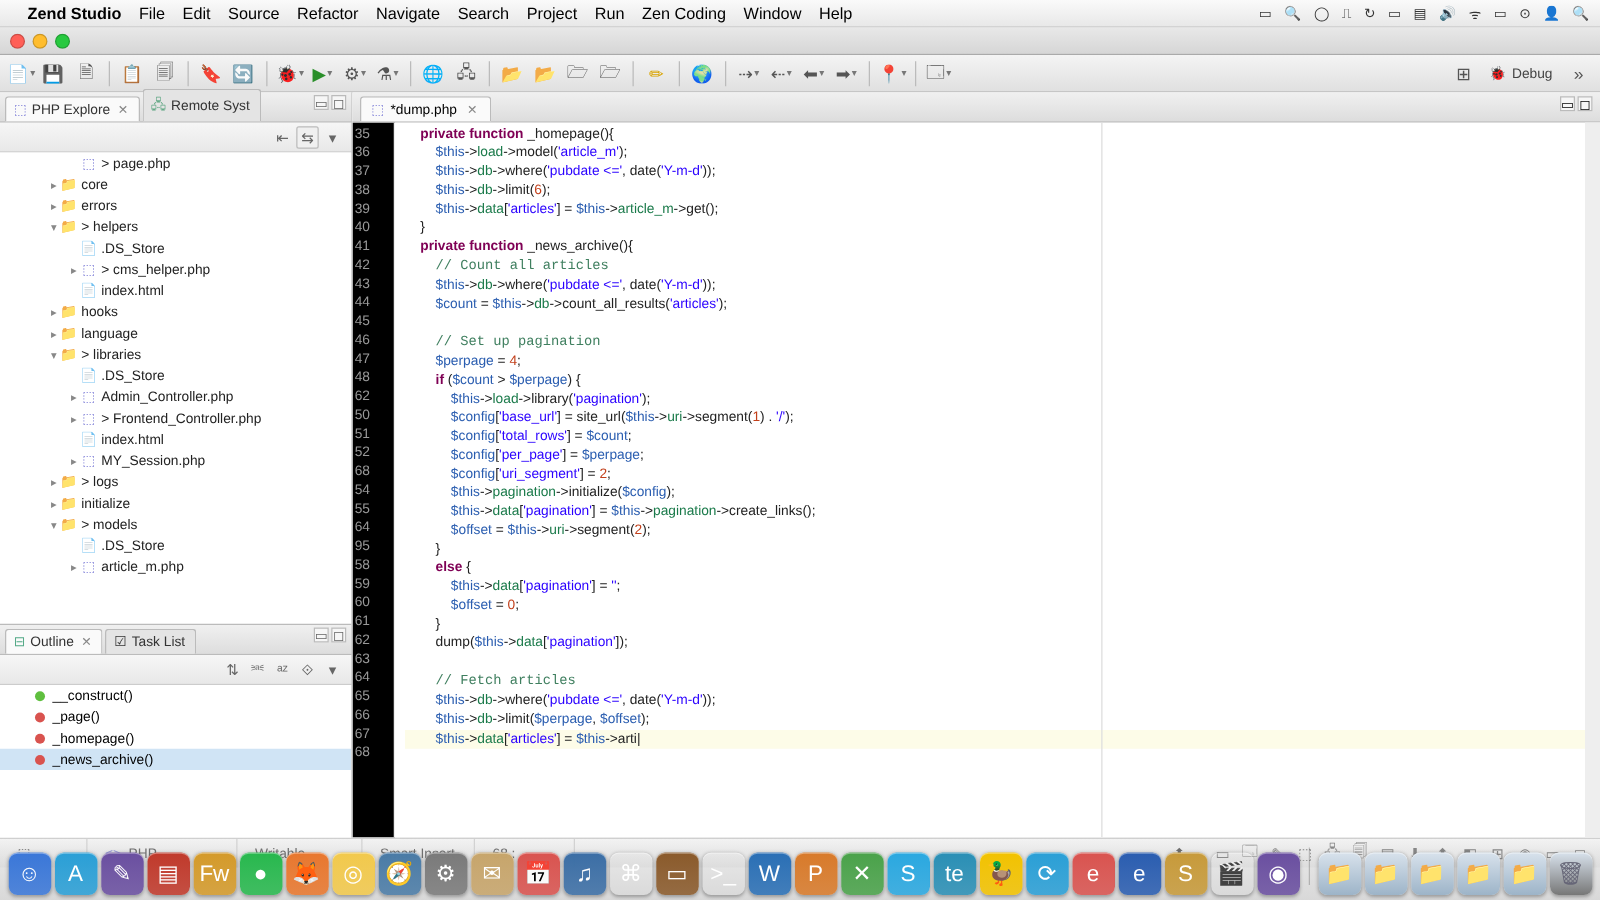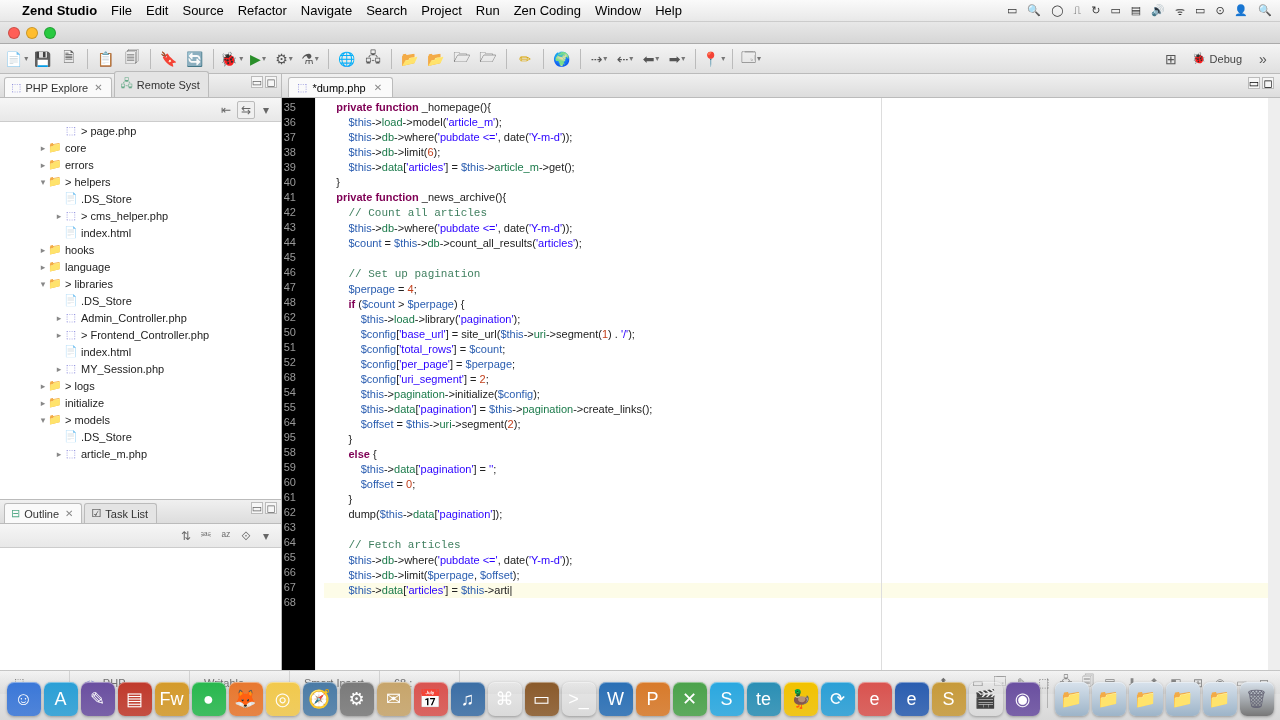--- a/index.html
+++ b/index.html
@@ -303,20 +303,36 @@
           </div>
       </div>
       <div class="mini-toolbar">
         <span class="mb">⇅</span>
         <span class="mb">⎃</span>
         <span class="mb">ᵃᶻ</span>
         <span class="mb">⟐</span>
         <span class="mb">▾</span>
       </div>
       <div class="outline-list" id="outline">
+          <div class="outline-row">
+            <span class="dot green"></span>
+            <span>__construct()</span>
+          </div>
+          <div class="outline-row">
+            <span class="dot red"></span>
+            <span>_page()</span>
+          </div>
+          <div class="outline-row">
+            <span class="dot red"></span>
+            <span>_homepage()</span>
+          </div>
+          <div class="outline-row" style="background: rgb(208, 228, 245);">
+            <span class="dot red"></span>
+            <span>_news_archive()</span>
+          </div>
         </div>
     </div>
   </div>
 
   <div class="editor-area">
     <div class="editor-tabs">
       <div class="editor-tab">
         <span style="color:#7a7ad6">⬚</span>
         <span>*dump.php</span>
         <span class="x">✕</span>

